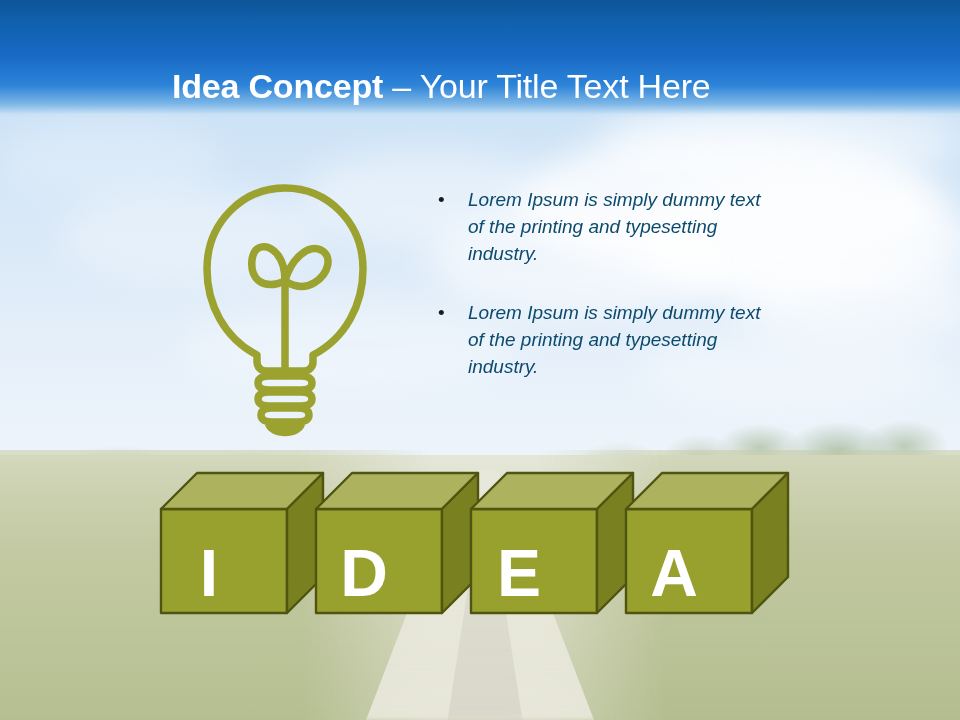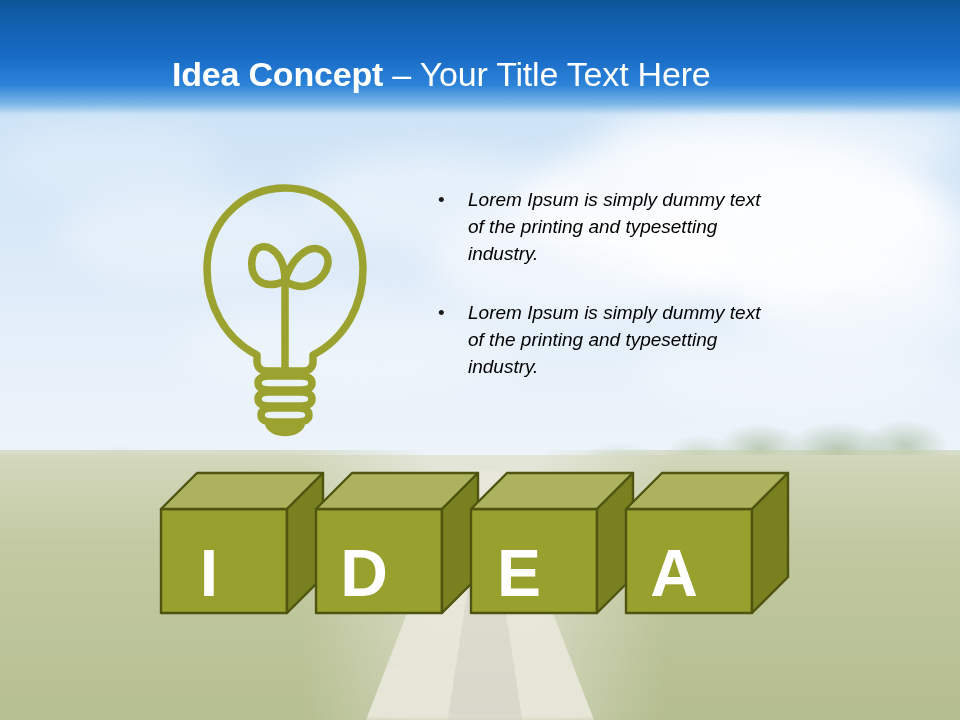--- a/index.html
+++ b/index.html
@@ -73,40 +73,40 @@
   }
 
   
   .header{
     position:absolute;left:0;top:0;width:960px;height:118px;
     background:linear-gradient(to bottom,
        #0e5497 0%, #1160ad 18%, #1769c4 46%, #2c83d8 72%,
        rgba(110,174,228,.85) 88%, rgba(190,220,245,.25) 97%, rgba(220,235,250,0) 100%);
   }
   .title{
-    position:absolute;left:172px;top:54px;
+    position:absolute;left:172px;top:66px;
     white-space:nowrap;color:#ffffff;
     font-size:34px;line-height:40px;
     letter-spacing:-.2px;
   }
   .title .t-bold{font-weight:bold;}
   .title .t-light{font-weight:400;}
 
   
   .bulb{position:absolute;left:196px;top:140px;width:180px;height:300px;}
 
   
   .bullets{position:absolute;left:432px;top:186px;width:330px;}
   .bullet-row{display:flex;margin-bottom:32px;}
   .bullet-dot{
     width:30px;flex:0 0 30px;color:#1a1a1a;
     font-size:19px;line-height:27px;text-align:left;padding-left:6px;
   }
   .bullet-text{
-    flex:1;color:#000000;font-style:italic;font-weight:500;
+    flex:1;color:#0c4a6e;font-style:italic;font-weight:500;
     font-size:19px;line-height:27px;
   }
 
   
   .cubes{position:absolute;left:150px;top:460px;width:660px;height:170px;}
   .cube-letter{
     position:absolute;color:#ffffff;font-weight:bold;
     font-size:66px;line-height:66px;text-align:center;width:70px;
   }
 </style>

